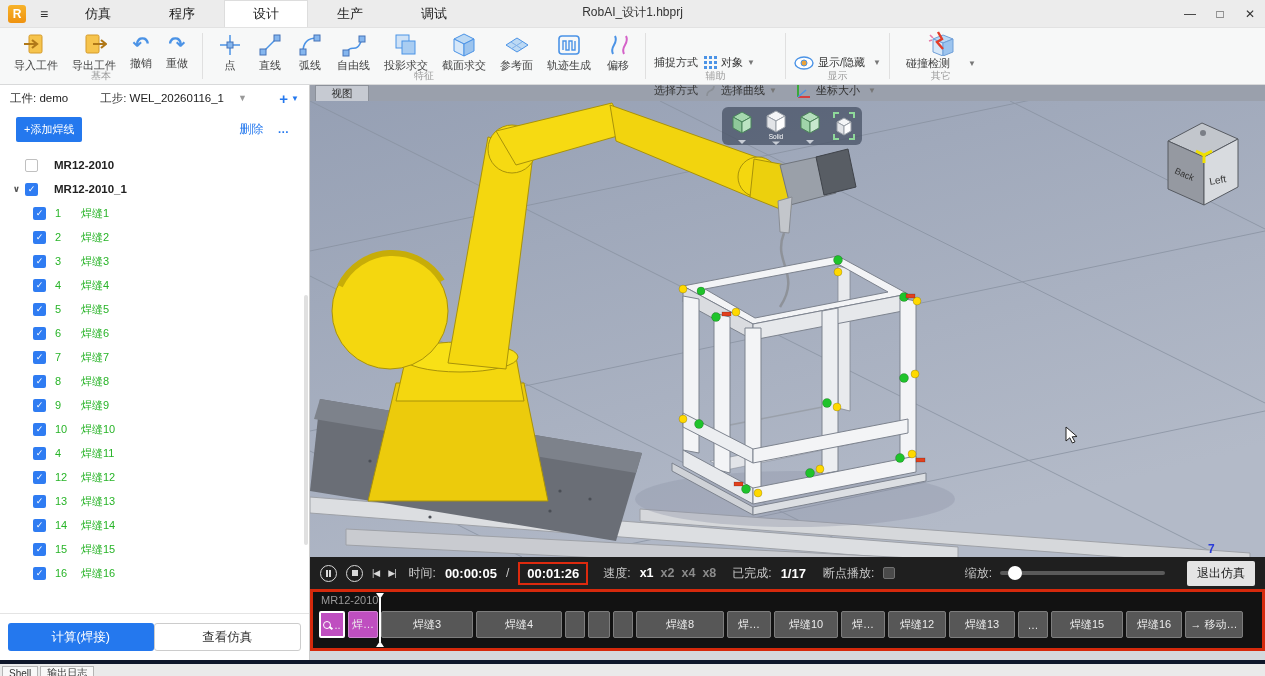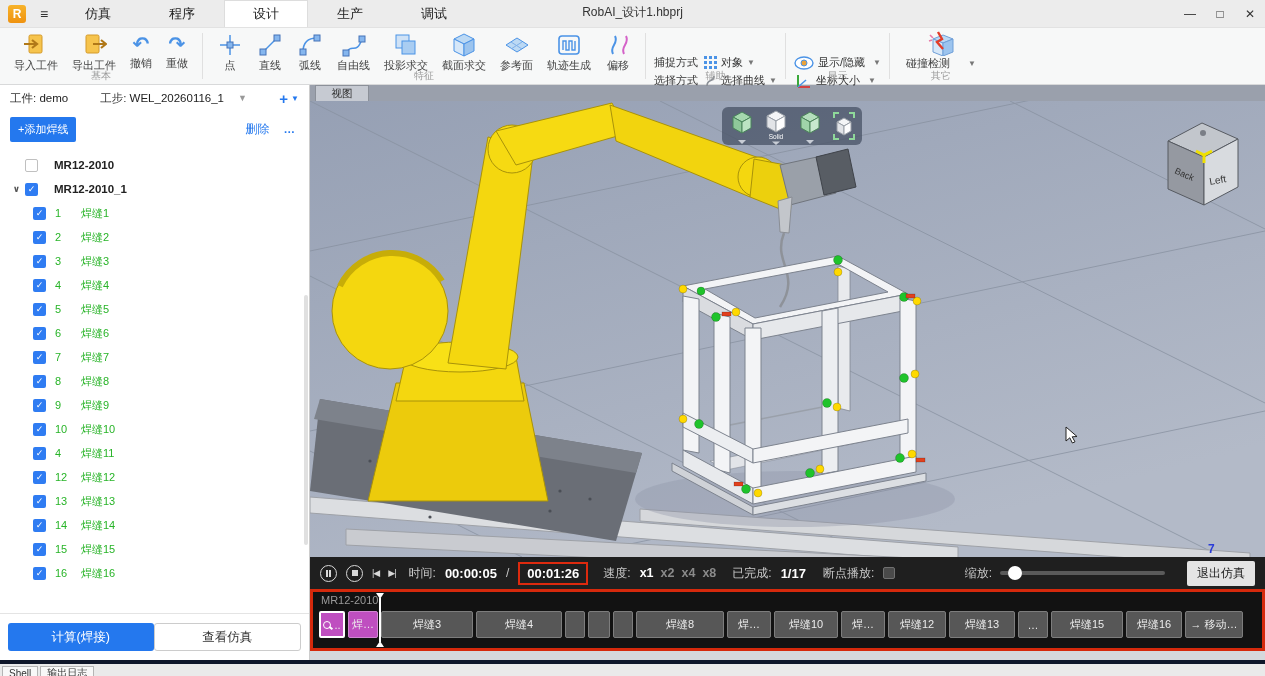--- a/index.html
+++ b/index.html
@@ -17,40 +17,40 @@
 
   
   .ribbon { height:57px; background:#f7f8f8; border-bottom:1px solid #d8d9da; display:flex; align-items:stretch; }
   .rgroup { position:relative; display:flex; gap:2px; padding:3px 8px 13px; }
   .grp-label { position:absolute; bottom:1px; left:0; right:0; text-align:center; font-size:10px; color:#9a9a9a; }
   .rsep { width:1px; background:#e0e0e0; margin:5px 0; }
   .rbtn { display:flex; flex-direction:column; align-items:center; padding:1px 6px; border-radius:3px; }
   .rbtn .ric { height:26px; display:flex; align-items:center; justify-content:center; }
   .rbtn .rlb { font-size:11px; color:#444; margin-top:0px; white-space:nowrap; }
   .uglyph { font-size:20px; line-height:24px; color:#4b93e6; font-weight:bold; }
-  .auxcol { display:flex; flex-direction:column; justify-content:flex-start; gap:3px; padding-top:3px;margin-top:24px;}
+  .auxcol { display:flex; flex-direction:column; justify-content:flex-start; gap:13px; padding-top:3px;margin-top:24px;}
   .fieldrow { display:flex; align-items:center; height:19px; font-size:11px; color:#333; }
   .fieldrow .flabel { margin-right:6px; }
   .fieldrow .fval { display:flex; align-items:center; gap:4px; }
   .dd-arrow { font-size:8px; color:#777; margin-left:4px; }
   .dispbtn { display:flex; align-items:center; height:19px; font-size:11px; color:#333; gap:4px; }
   .bigbtn { display:flex; flex-direction:column; align-items:center; padding:0 8px; }
   .bigbtn .blb { font-size:11px; color:#444; display:flex; align-items:center; gap:14px; }
 
   
   .main { display:flex; height:575px; }
 
   
   .sidebar { width:310px; background:#fff; border-right:1px solid #cccccc; display:flex; flex-direction:column; position:relative; }
   .sb-head { height:26px; display:flex; align-items:center; padding:0 10px; font-size:11.5px; color:#222; }
   .sb-head .lab { color:#333; }
   .sb-head .chev { color:#999; font-size:9px; margin-left:14px; }
   .plusdd { margin-left:auto; color:#2478ee; font-size:15px; font-weight:bold; display:flex; align-items:center; }
   .plusdd .pd { font-size:8px; margin-left:3px; }
-  .sb-actions { height:36px; display:flex; align-items:center; padding:0 10px; }
+  .sb-actions { height:36px; display:flex; align-items:center; padding:0 16px; }
   .btn-add { background:#2478ee; color:#fff; font-size:11px; padding:5px 8px; border:none; border-radius:2px; }
   .link-del { margin-left:auto; color:#2478ee; font-size:12px; font-weight:normal; }
   .link-more { margin-left:14px; margin-right:4px; color:#2478ee; font-size:11.5px; font-weight:bold; }
   .tree { padding-top:6px; }
   .tree-row { height:24px; display:flex; align-items:center; font-size:11.5px; font-weight:bold; color:#222; padding-left:8px; }
   .chevslot { width:17px; text-align:center; color:#555; font-size:9px; }
   .cb { width:13px; height:13px; border-radius:2px; display:inline-flex; align-items:center; justify-content:center; flex:0 0 auto; }
   .cb.on { background:#2f7cf2; color:#fff; font-size:9px; }
   .cb.on::after { content:"✓"; }
   .cb.off { border:1px solid #c0c0c0; background:#fff; }

